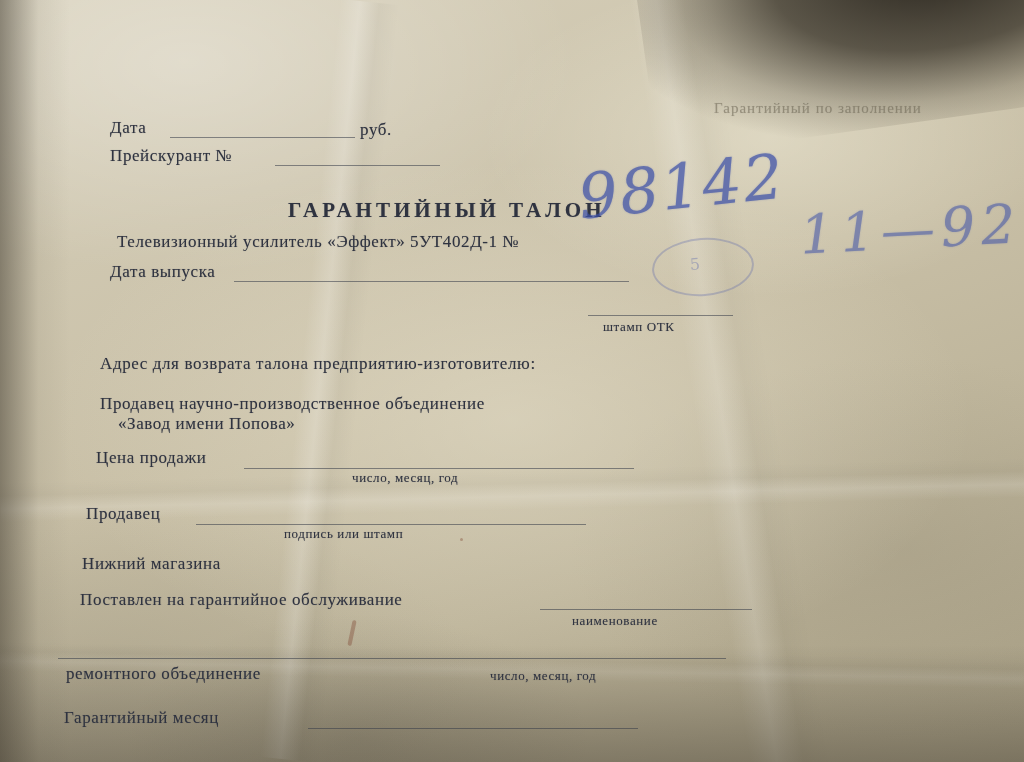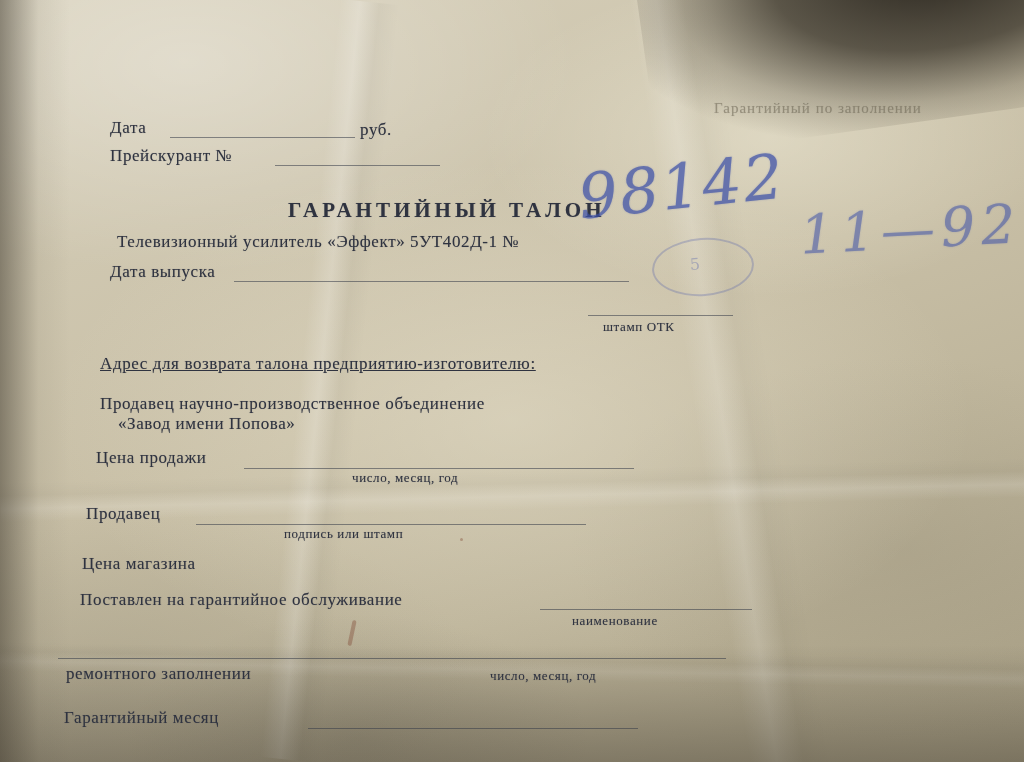--- a/index.html
+++ b/index.html
@@ -156,40 +156,40 @@
     <div class="ln title" style="left:288px; top:198px;">ГАРАНТИЙНЫЙ ТАЛОН</div>
 
     <div class="ln body" style="left:117px; top:232px;">Телевизионный усилитель «Эффект» 5УТ402Д-1 №</div>
 
     <div class="ln body" style="left:110px; top:262px;">Дата выпуска</div>
     <div class="rule" style="left:234px; top:281px; width:395px;"></div>
 
     <div class="rule" style="left:588px; top:315px; width:145px;"></div>
     <div class="ln small" style="left:603px; top:319px;">штамп ОТК</div>
 
-    <div class="ln body" style="left:100px; top:354px;text-decoration:underline;">Адрес для возврата талона предприятию-изготовителю:</div>
+    <div class="ln body" style="left:100px; top:354px;">Адрес для возврата талона предприятию-изготовителю:</div>
     <div class="ln body" style="left:100px; top:394px;">Продавец научно-производственное объединение</div>
     <div class="ln body" style="left:118px; top:414px;">«Завод имени Попова»</div>
 
     <div class="ln body" style="left:96px; top:448px;">Цена продажи</div>
     <div class="rule" style="left:244px; top:468px; width:390px;"></div>
     <div class="ln small" style="left:352px; top:470px;">число, месяц, год</div>
 
     <div class="ln body" style="left:86px; top:504px;">Продавец</div>
     <div class="rule" style="left:196px; top:524px; width:390px;"></div>
     <div class="ln small" style="left:284px; top:526px;">подпись или штамп</div>
 
-    <div class="ln body" style="left:82px; top:554px;">Цена магазина</div>
+    <div class="ln body" style="left:82px; top:554px;">Нижний магазина</div>
 
     <div class="ln body" style="left:80px; top:590px;">Поставлен на гарантийное обслуживание</div>
     <div class="rule" style="left:540px; top:609px; width:212px;"></div>
     <div class="ln small" style="left:572px; top:613px;">наименование</div>
 
     <div class="rule" style="left:58px; top:658px; width:668px;"></div>
-    <div class="ln body" style="left:66px; top:664px;">ремонтного заполнении</div>
+    <div class="ln body" style="left:66px; top:664px;">ремонтного объединение</div>
     <div class="ln small" style="left:490px; top:668px;">число, месяц, год</div>
 
     <div class="ln body" style="left:64px; top:708px;">Гарантийный месяц</div>
     <div class="rule" style="left:308px; top:728px; width:330px;"></div>
 
   </div>
 
   <div class="hand" id="hand-number">98142</div>
   <div class="hand" id="hand-date">11—92</div>
   <div id="stamp-oval">

